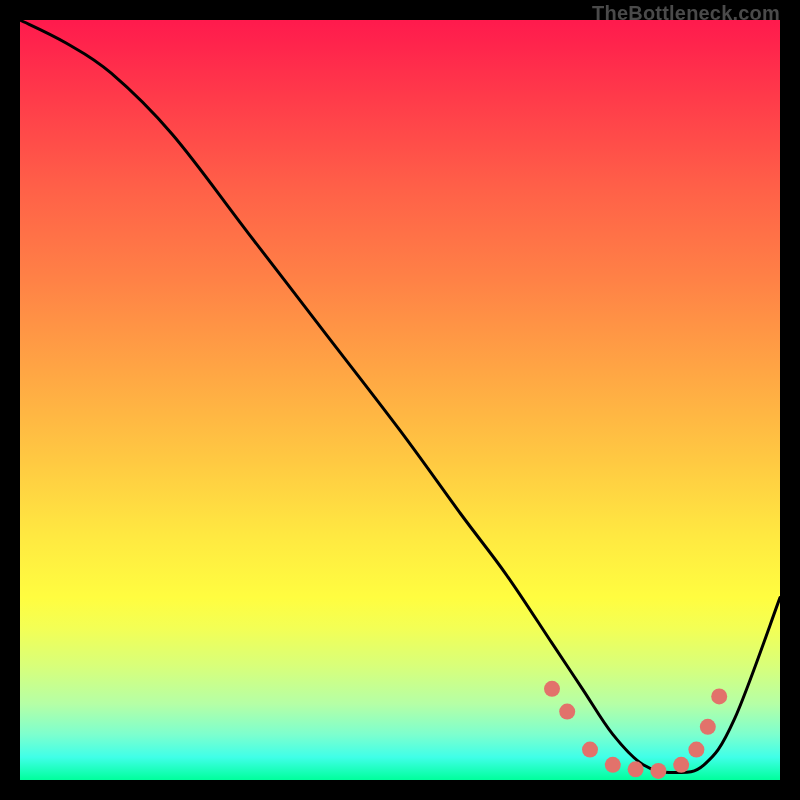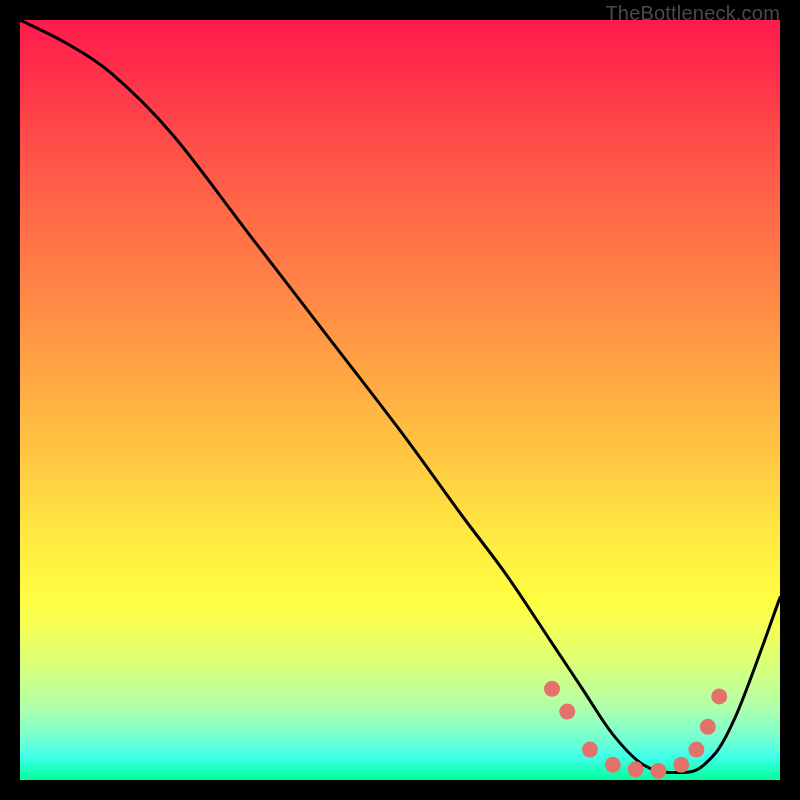--- a/index.html
+++ b/index.html
@@ -41,21 +41,21 @@
       #40ffe8 97%,
       #00ff9c 100%
     );
   }
   .watermark {
     position: absolute;
     top: 2px;
     right: 20px;
     color: #4a4a4a;
     font-size: 20px;
-    font-weight: 400;
+    font-weight: 700;
     letter-spacing: 0.2px;
     user-select: none;
   }
   svg.curve {
     position: absolute;
     left: 0;
     top: 0;
     width: 760px;
     height: 760px;
     overflow: visible;

